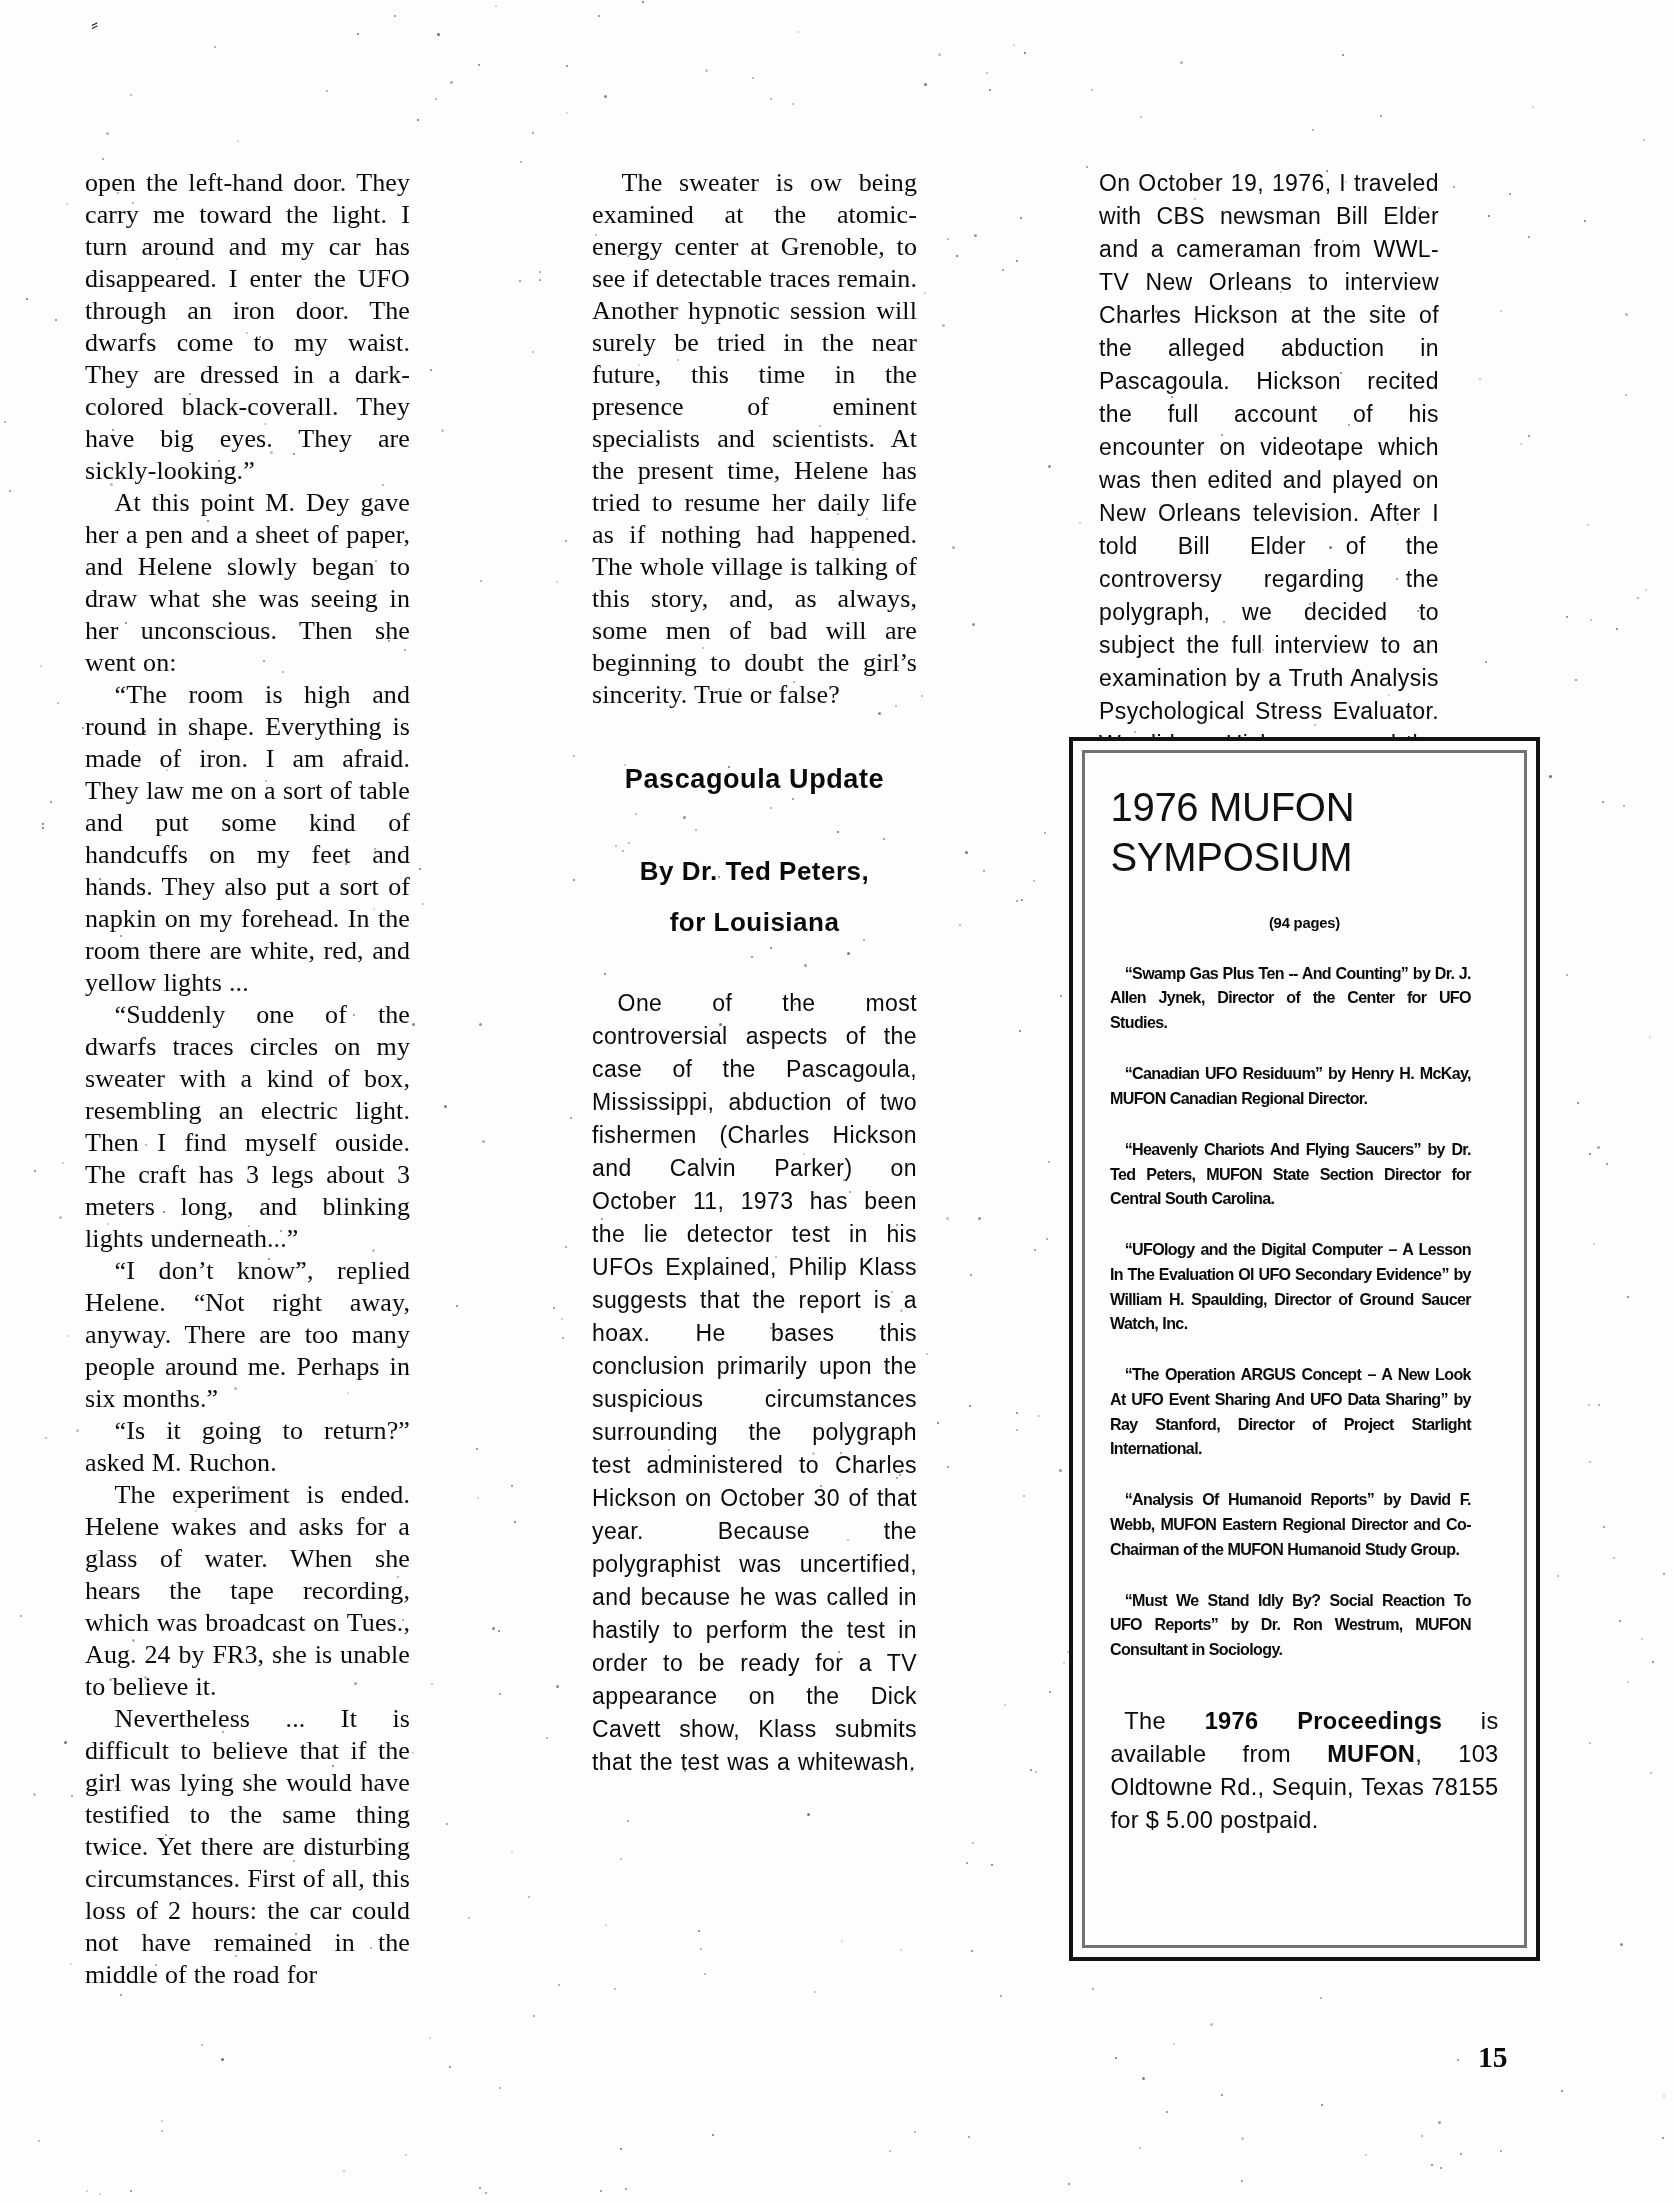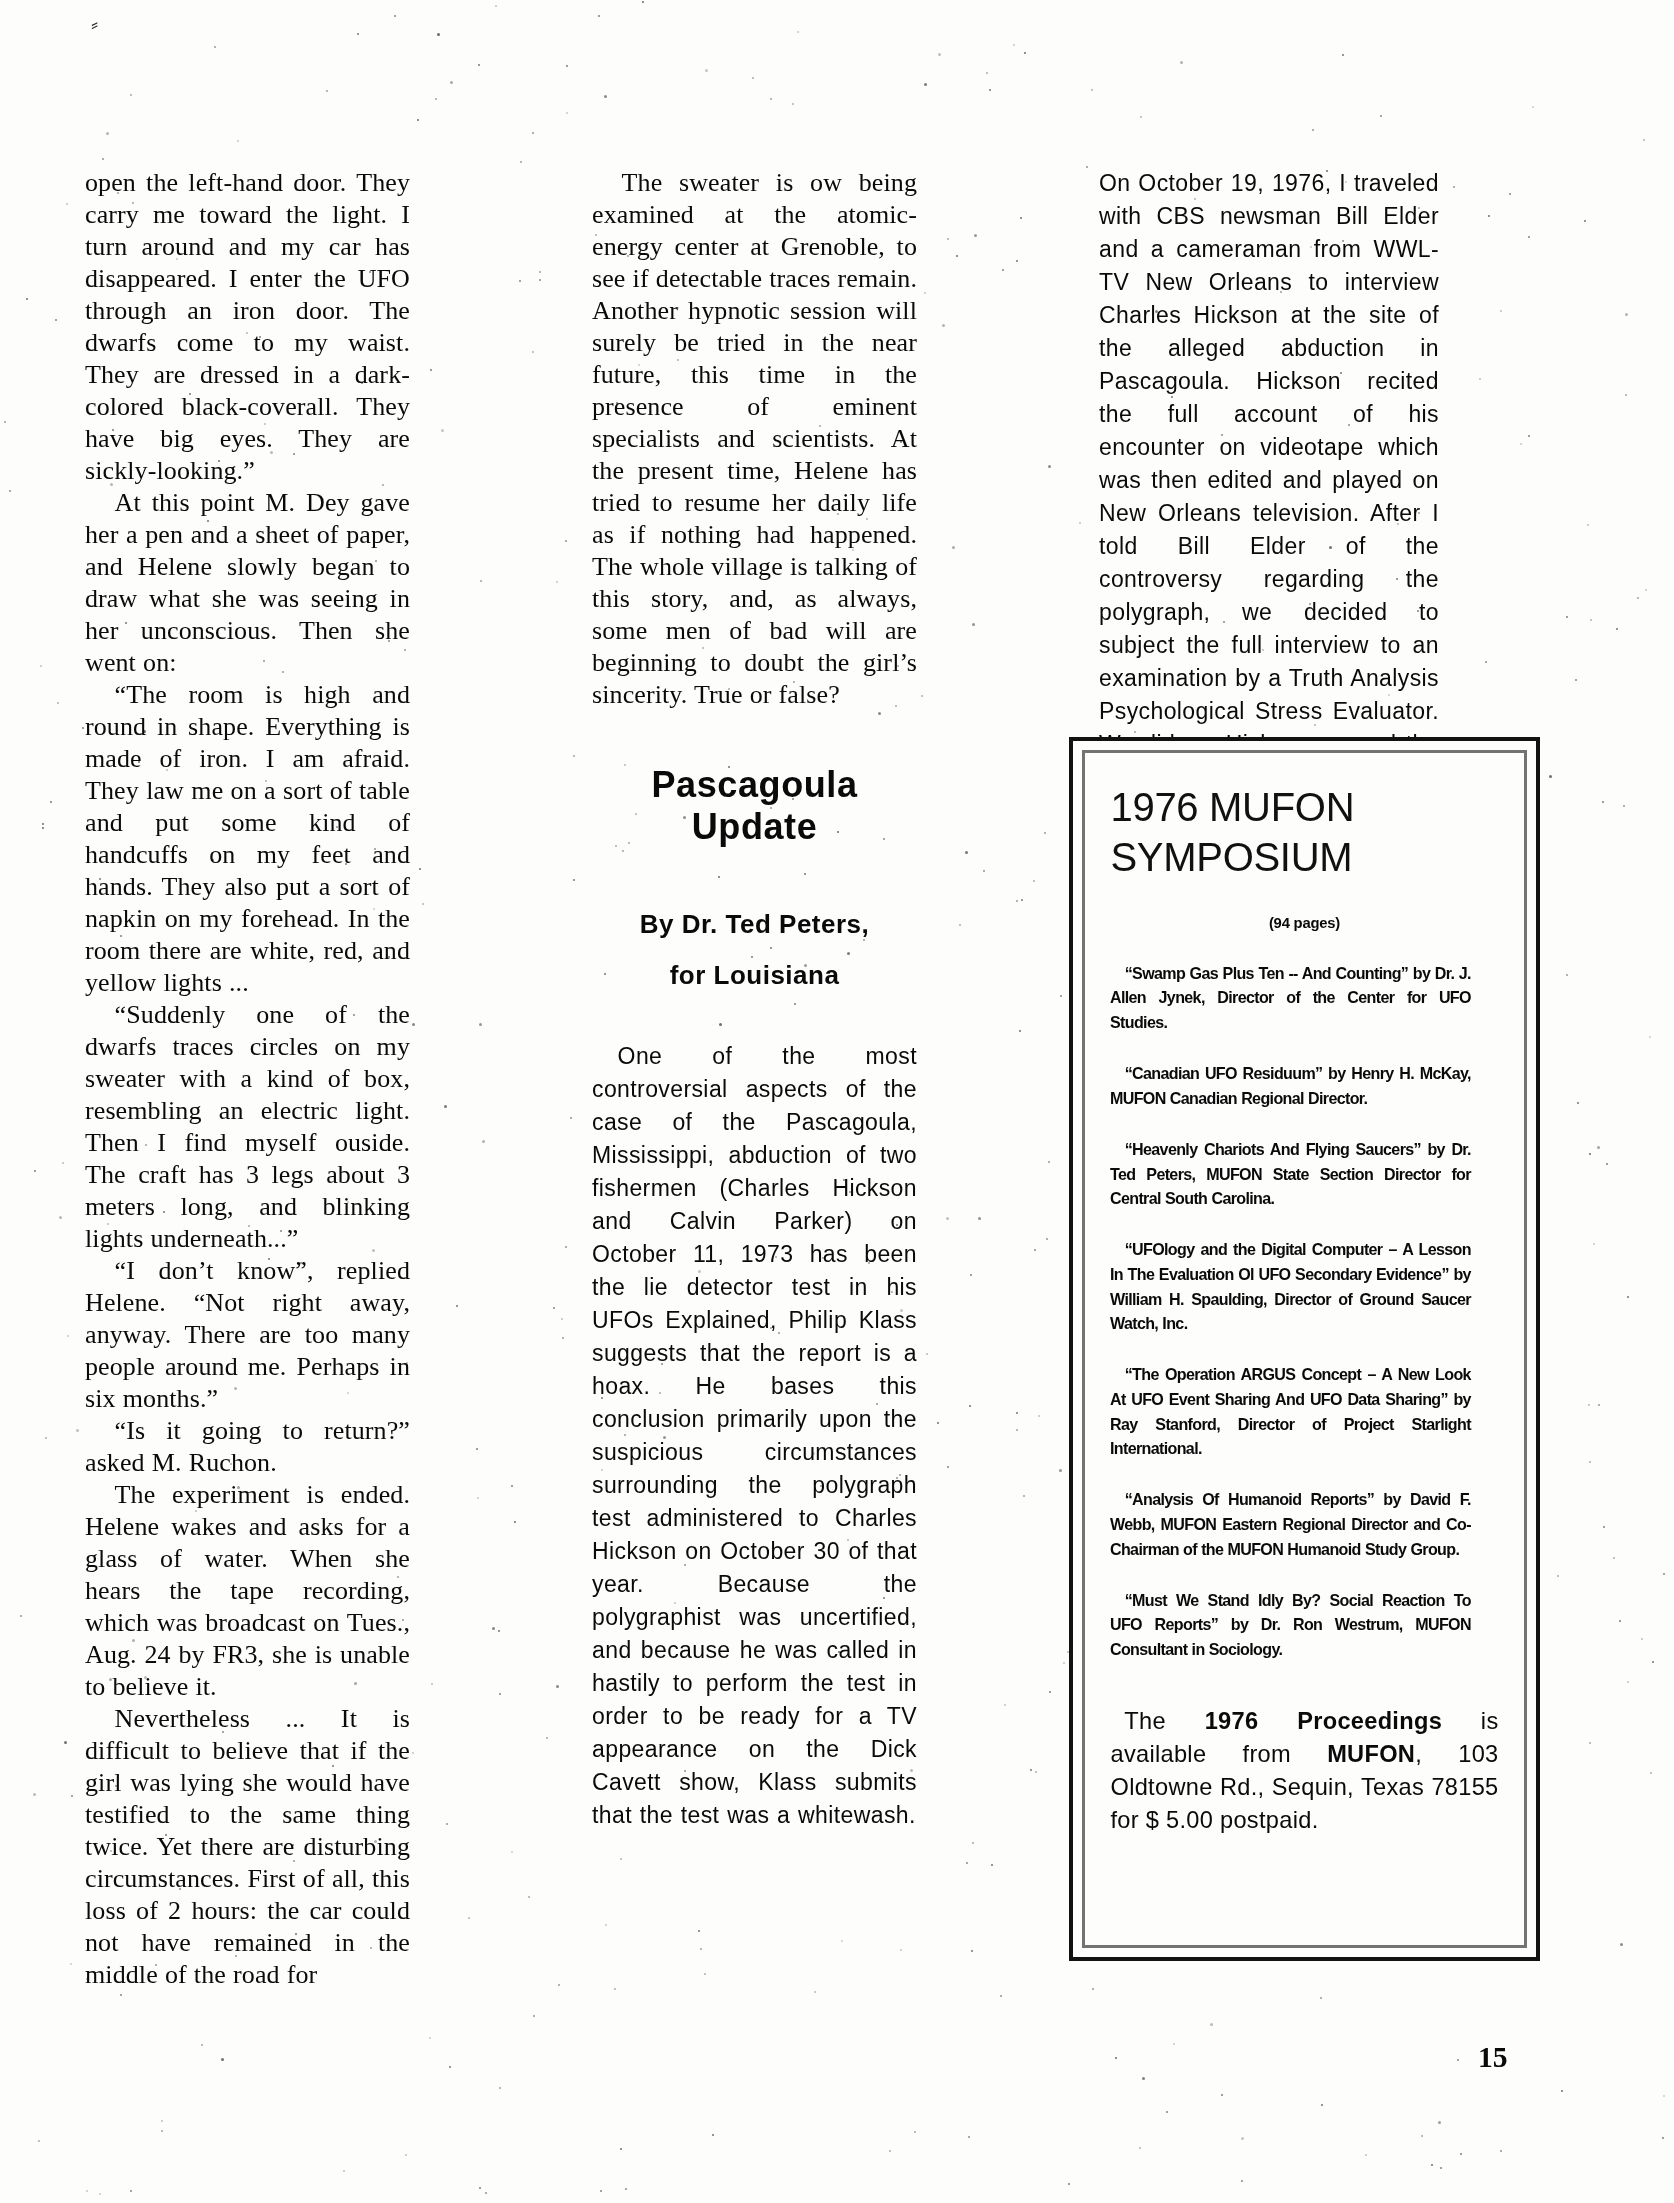--- a/index.html
+++ b/index.html
@@ -62,21 +62,21 @@
     text-align: justify;
     letter-spacing: 0.4px;
     word-spacing: 1px;
   }
 
   
   .head-group { margin-top: 53px; margin-bottom: 39px; }
   .head-main {
     font-family: "Liberation Sans", sans-serif;
     font-weight: bold;
-    font-size: 36px;
+    font-size: 27px;
     letter-spacing: 0.6px;
     text-align: center;
     margin: 0 0 51px 0;
   }
   .head-sub {
     font-family: "Liberation Sans", sans-serif;
     font-weight: bold;
     font-size: 26px;
     letter-spacing: 0.5px;
     text-align: center;

